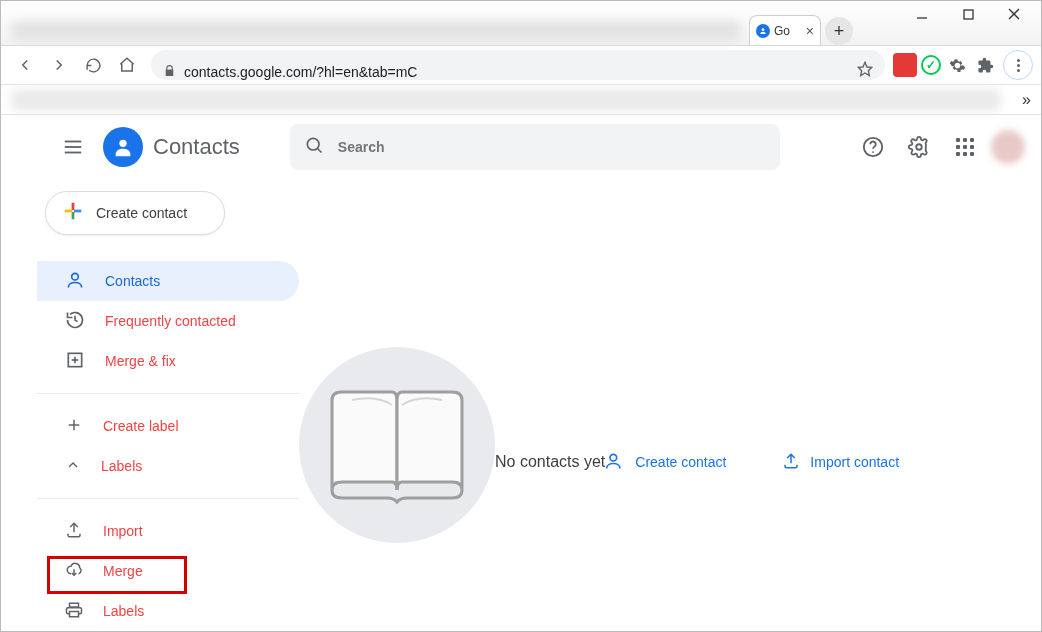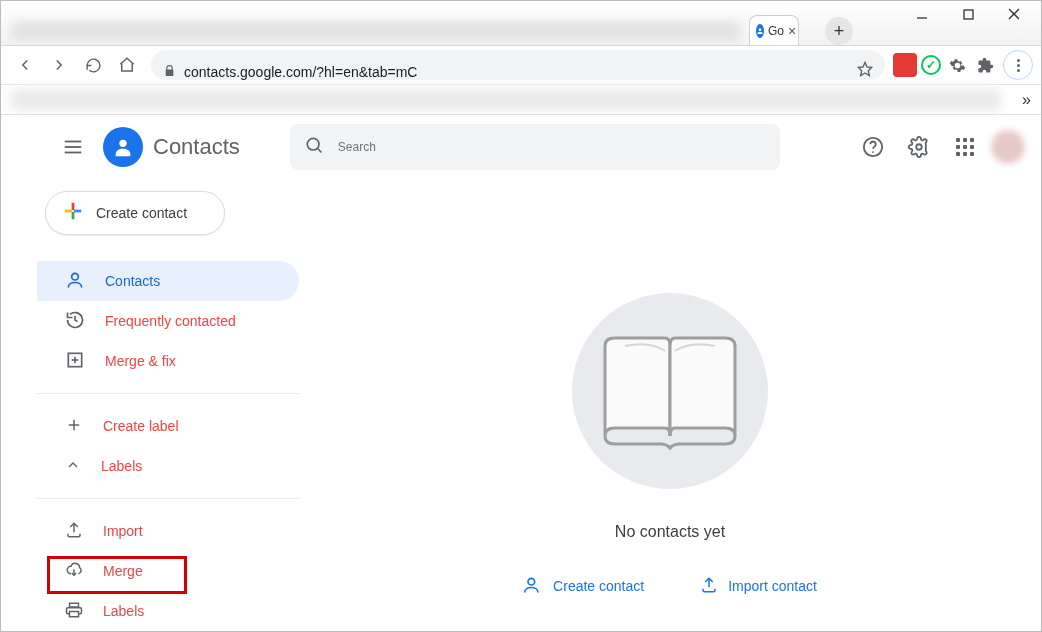--- a/index.html
+++ b/index.html
@@ -3,21 +3,21 @@
 <meta charset="utf-8">
 <style>
   * { box-sizing: border-box; margin: 0; padding: 0; font-family: Arial, "Helvetica Neue", sans-serif; }
   body { width: 1042px; height: 632px; background: #fff; border: 1px solid #bbb; overflow: hidden; display: flex; flex-direction: column; }
 
   
   .titlebar { height: 44px; background: linear-gradient(#fff,#f2f2f2); display:flex; align-items:flex-start; position:relative; }
   .tabstrip-blur { position:absolute; left:10px; top:20px; width:730px; height:20px; background:#e3e3e3; filter: blur(4px); border-radius:8px; }
   .win-controls { position:absolute; right:4px; top:0; display:flex; gap:0; }
   .win-btn { width:46px; height:26px; display:flex; align-items:center; justify-content:center; cursor:pointer; }
-  .tab { position:absolute; left:748px; top:14px; width:50px; height:30px; background:#fff; border:1px solid #cfcfcf; border-bottom:none; border-radius:8px 8px 0 0; display:flex; align-items:center; gap:4px; padding:0 6px; font-size:12px; color:#333; }
+  .tab { position:absolute; left:748px; top:14px; width:72px; height:30px; background:#fff; border:1px solid #cfcfcf; border-bottom:none; border-radius:8px 8px 0 0; display:flex; align-items:center; gap:4px; padding:0 6px; font-size:12px; color:#333; }
   .tab-favicon { width:14px; height:14px; border-radius:50%; background:#1a73e8; display:flex; align-items:center; justify-content:center; }
   .tab-close { margin-left:auto; font-size:14px; color:#555; cursor:pointer; }
   .newtab { position:absolute; left:824px; top:16px; width:28px; height:28px; border-radius:50%; background:#e6e6e6; display:flex; align-items:center; justify-content:center; font-size:18px; color:#333; cursor:pointer; }
 
   
   .addr-row { height:40px; background:#fff; border-top:1px solid #d8d8d8; border-bottom:1px solid #e5e5e5; display:flex; align-items:center; padding:0 8px; gap:2px; }
   .addr-ico { width:32px; height:32px; display:flex; align-items:center; justify-content:center; border-radius:50%; cursor:pointer; color:#5f6368; }
   .omnibox { flex:1; height:30px; background:#f1f3f4; border-radius:15px; display:flex; align-items:flex-end; padding:0 12px; gap:8px; color:#202124; font-size:14px; margin:0 6px; }
   .omnibox .lock { color:#5f6368; }
   .omnibox .url { flex:1; white-space:nowrap; overflow:hidden; }
@@ -36,21 +36,21 @@
   .bm-blur { position:absolute; left:10px; top:4px; right:40px; height:22px; background:#eaeaea; filter: blur(5px); border-radius:6px; }
   .bm-chev { position:absolute; right:10px; top:6px; font-size:16px; color:#333; cursor:pointer; }
 
   
   .app { flex:1; display:flex; flex-direction:column; background:#fff; overflow:hidden;padding-left:36px; }
   .app-header { height:64px; display:flex; align-items:center; padding:0 16px; gap:10px; }
   .hamburger { width:40px; height:40px; display:flex; align-items:center; justify-content:center; border-radius:50%; cursor:pointer; color:#5f6368; }
   .app-logo { width:40px; height:40px; border-radius:50%; background:#1a73e8; display:flex; align-items:center; justify-content:center; }
   .app-title { font-size:22px; color:#5f6368; }
   .search-wrap { margin-left:40px; width:490px; height:46px; background:#f1f3f4; border-radius:8px; display:flex; align-items:center; padding:0 14px; gap:14px; }
-  .search-wrap input { flex:1; border:none; background:transparent; outline:none; font-size:12px; color:#202124; }
+  .search-wrap input { flex:1; border:none; background:transparent; outline:none; font-size:14px; color:#202124;font-weight:bold; }
   .hdr-right { margin-left:auto; display:flex; align-items:center; gap:6px; }
   .hdr-btn { width:40px; height:40px; display:flex; align-items:center; justify-content:center; border-radius:50%; cursor:pointer; color:#5f6368; }
   .apps-grid { display:grid; grid-template-columns: repeat(3,4px); grid-template-rows: repeat(3,4px); gap:3px; }
   .apps-grid span { width:4px; height:4px; background:#5f6368; border-radius:1px; }
   .avatar-blur { width:34px; height:34px; border-radius:50%; background:#e8c9c9; filter: blur(3px); }
 
   .app-body { flex:1; display:flex; overflow:hidden; }
 
   
   .sidebar { width:262px; padding:12px 0 0 0; display:flex; flex-direction:column; }
@@ -60,21 +60,21 @@
   .nav { margin-top:26px; }
   .nav-item { height:40px; display:flex; align-items:center; padding:0 0 0 28px; gap:20px; font-size:14px; color:#ef4444; cursor:pointer; border-radius:0 20px 20px 0; }
   .nav-item.selected { background:#e8f0fe; color:#1967d2; }
   .nav-item.selected svg { color:#1967d2; }
   .nav-item svg { color:#5f6368; }
   .divider { height:1px; background:#e8eaed; margin:12px 0; }
   .nav-sec .nav-item { font-weight:400; }
   .highlight-box { position:absolute; border:3px solid #d40000; pointer-events:none; }
 
   
-  .main { flex:1; display:flex; flex-direction:column; align-items:center; padding-top:80px;justify-content:center; }
+  .main { flex:1; display:flex; align-items:center; padding-top:80px; }
   .book-circle { width:196px; height:196px; border-radius:50%; background:#e8eaed; display:flex; align-items:center; justify-content:center; }
   .empty-msg { margin-top:34px; font-size:16px; color:#3c4043; }
   .empty-actions { margin-top:34px; display:flex; gap:56px; }
   .empty-act { display:flex; align-items:center; gap:10px; color:#1a73e8; font-size:14px; font-weight:500; cursor:pointer; }
 </style>
 </head>
 <body>
 
 <div class="titlebar">
   <div class="tabstrip-blur"></div>

